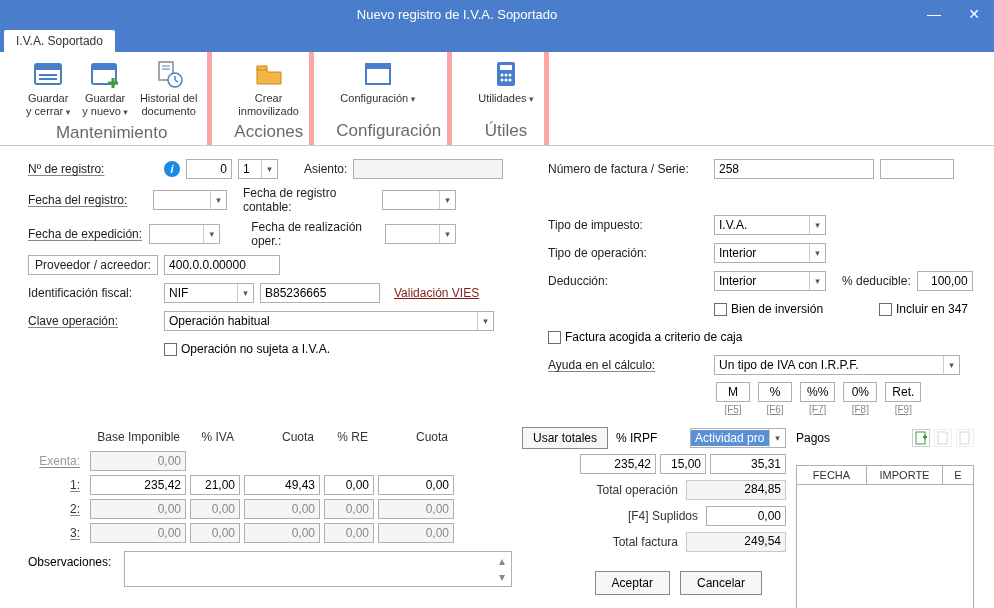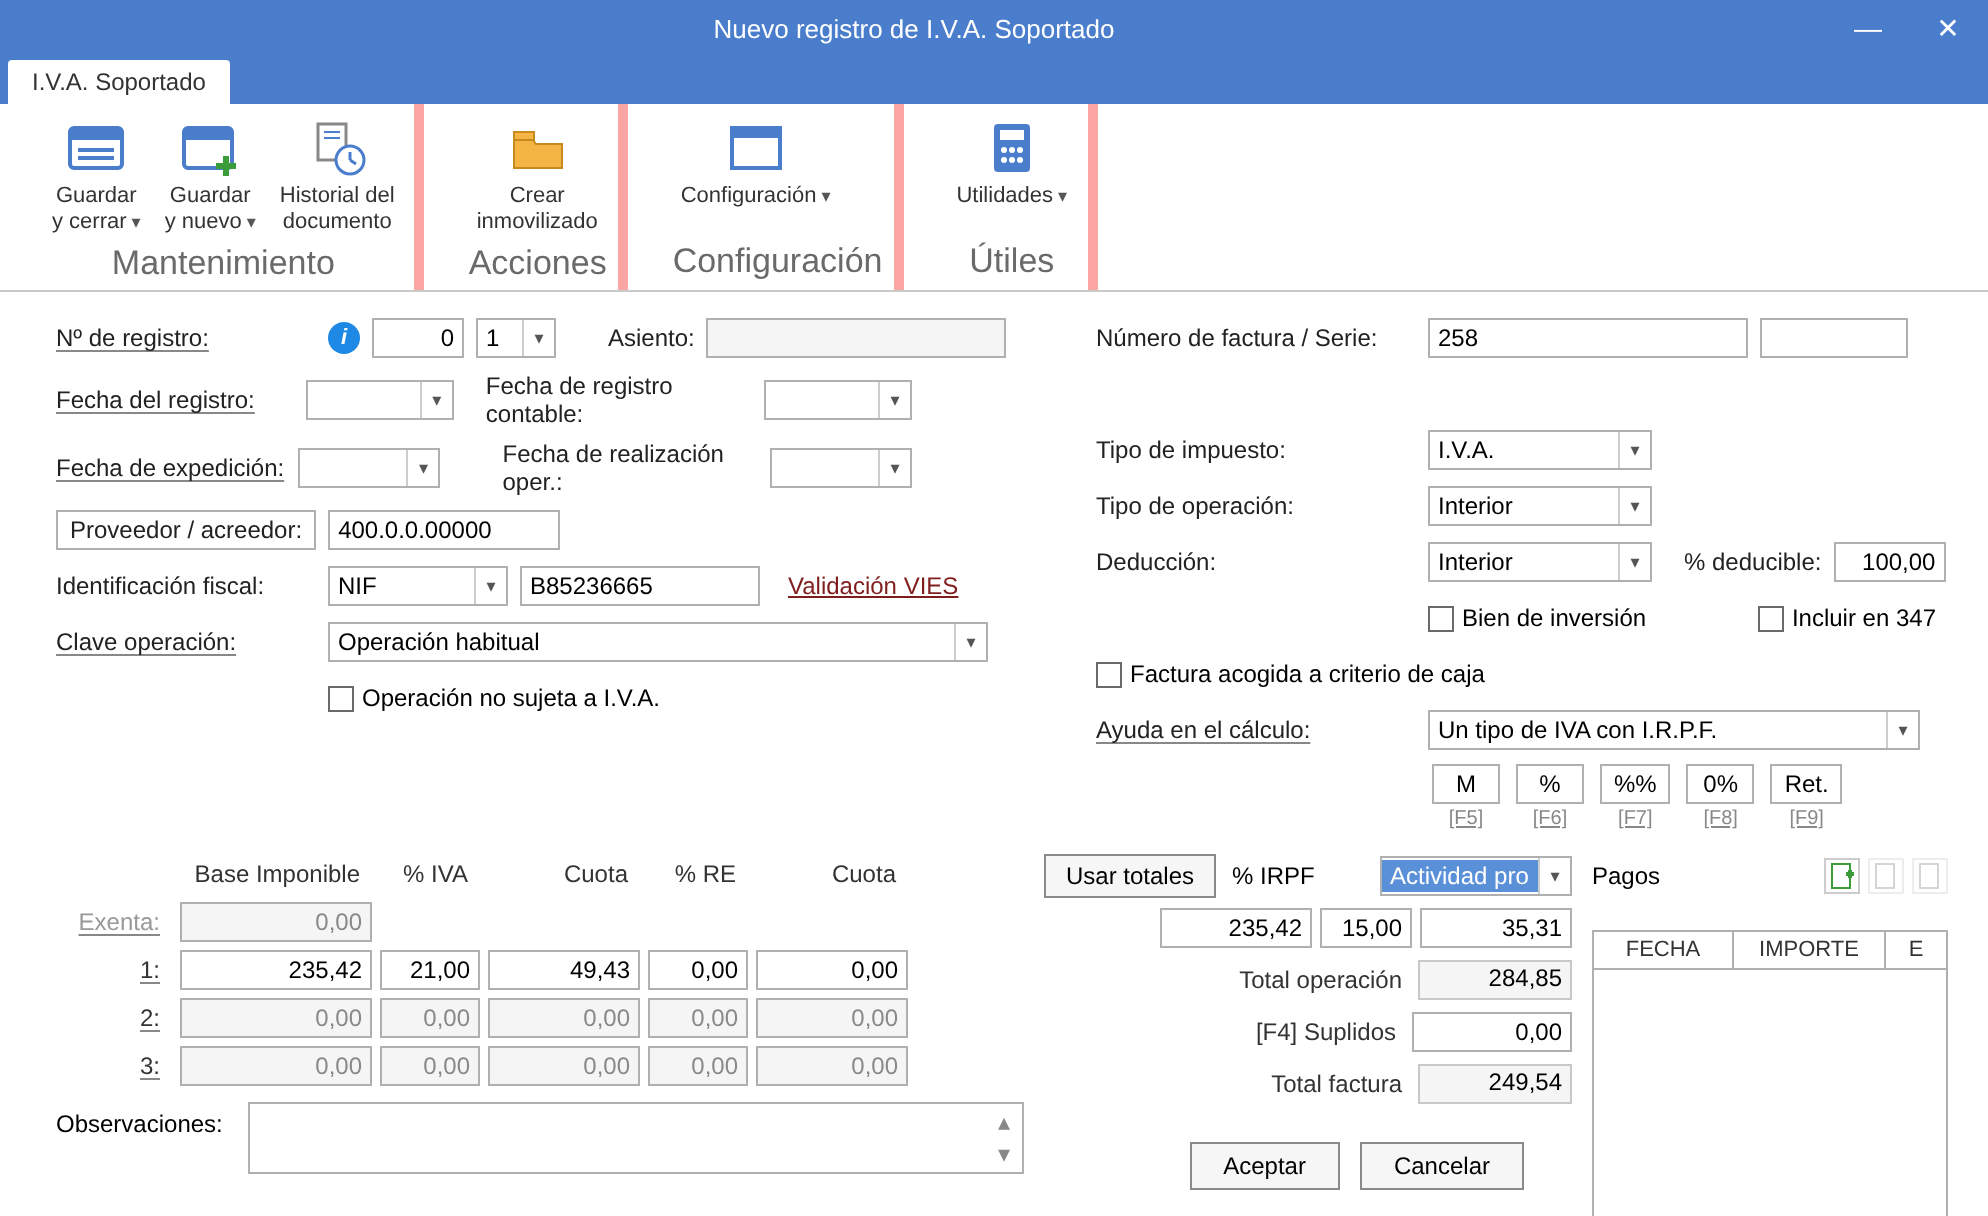--- a/index.html
+++ b/index.html
@@ -70,21 +70,21 @@
 .obs-arrows { position:absolute; right:2px; top:2px; bottom:2px; width:14px; display:flex; flex-direction:column; justify-content:space-between; color:#888; font-size:9px; text-align:center; }
 
 .btn { border:1px solid #8a8a8a; background:#f6f6f6; height:24px; padding:0 16px; cursor:pointer; display:flex; align-items:center; justify-content:center; }
 .action-row { display:flex; gap:10px; justify-content:flex-end; padding:14px 24px 0 0; }
 
 .mid-col { display:flex; flex-direction:column; gap:4px; width:290px; }
 .usebtn { border:1px solid #8a8a8a; background:#f6f6f6; height:22px; padding:0 10px; cursor:pointer; display:flex; align-items:center; justify-content:center; }
 .sel-blue { background:#5a90d8; color:#fff; }
 .tot-row { display:flex; align-items:center; justify-content:flex-end; gap:8px; height:22px; }
 .tot-lbl { text-align:right; width:130px; color:#333; }
-.tot-val { width:77px; text-align:right; border:1px solid #c8c8c8; background:#f5f5f5; height:20px; padding:1px 4px; }
+.tot-val { width:100px; text-align:right; border:1px solid #c8c8c8; background:#f5f5f5; height:20px; padding:1px 4px; }
 
 .pagos-col { display:flex; flex-direction:column; width:178px;gap:16px; }
 .pagos-head { display:flex; align-items:center; justify-content:space-between; height:22px; }
 .pagos-icons { display:flex; gap:4px; }
 .pico { width:18px; height:18px; border:1px solid #ccc; display:flex; align-items:center; justify-content:center; cursor:pointer; }
 .pico.dim { opacity:0.35; }
 .pagos-table { border:1px solid #b0b0b0; height:152px; }
 .pagos-th-row { display:flex; border-bottom:1px solid #b0b0b0; background:#fff; }
 .pagos-th { border-right:1px solid #b0b0b0; padding:3px 6px; font-size:11px; color:#333; text-align:center; }
 .pagos-th:last-child { border-right:none; }

